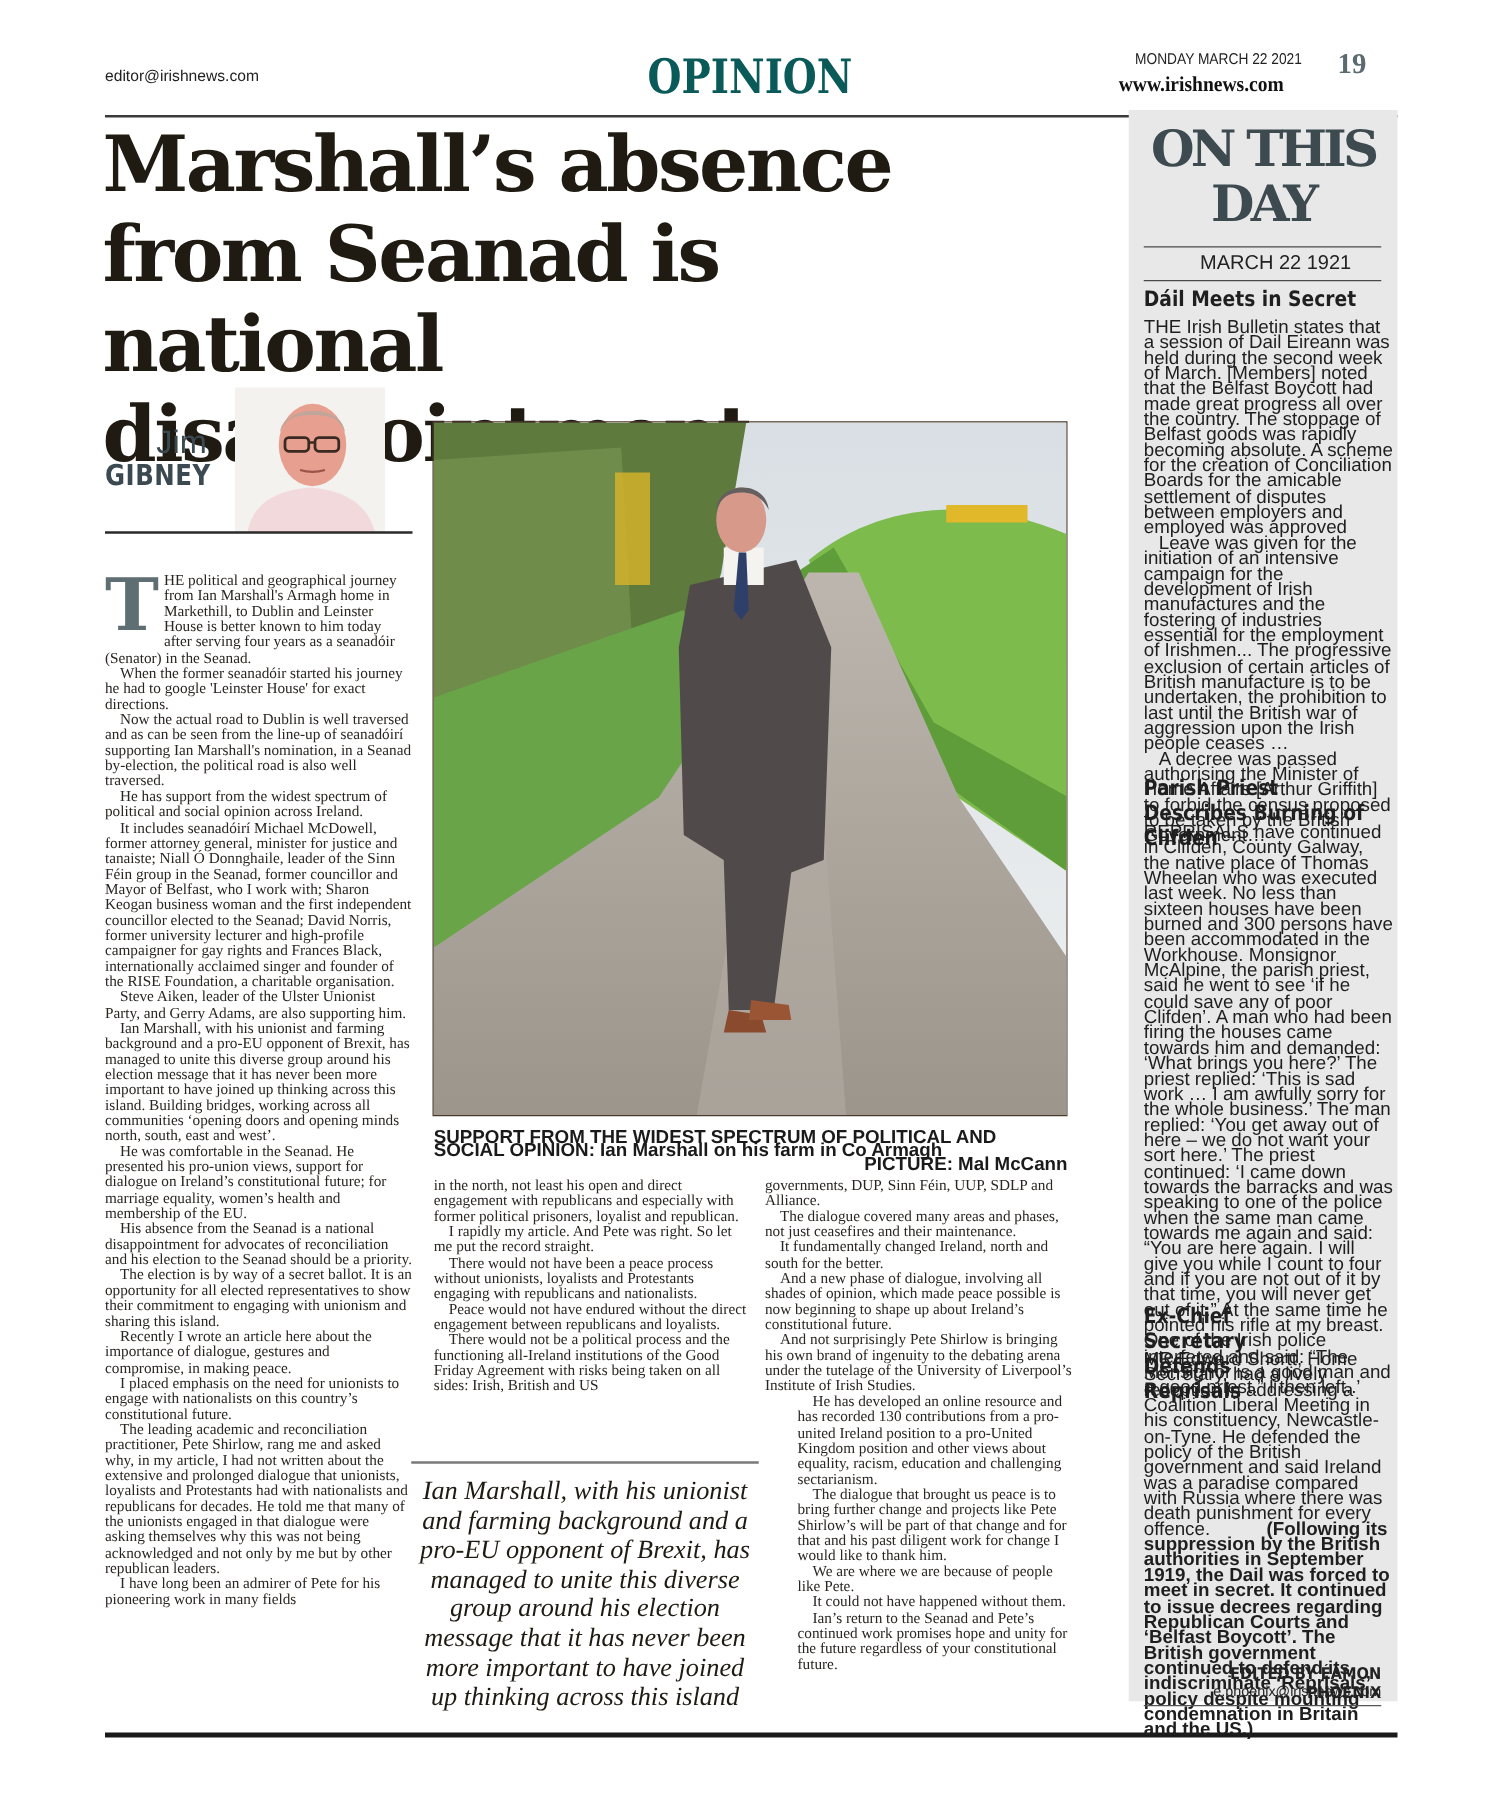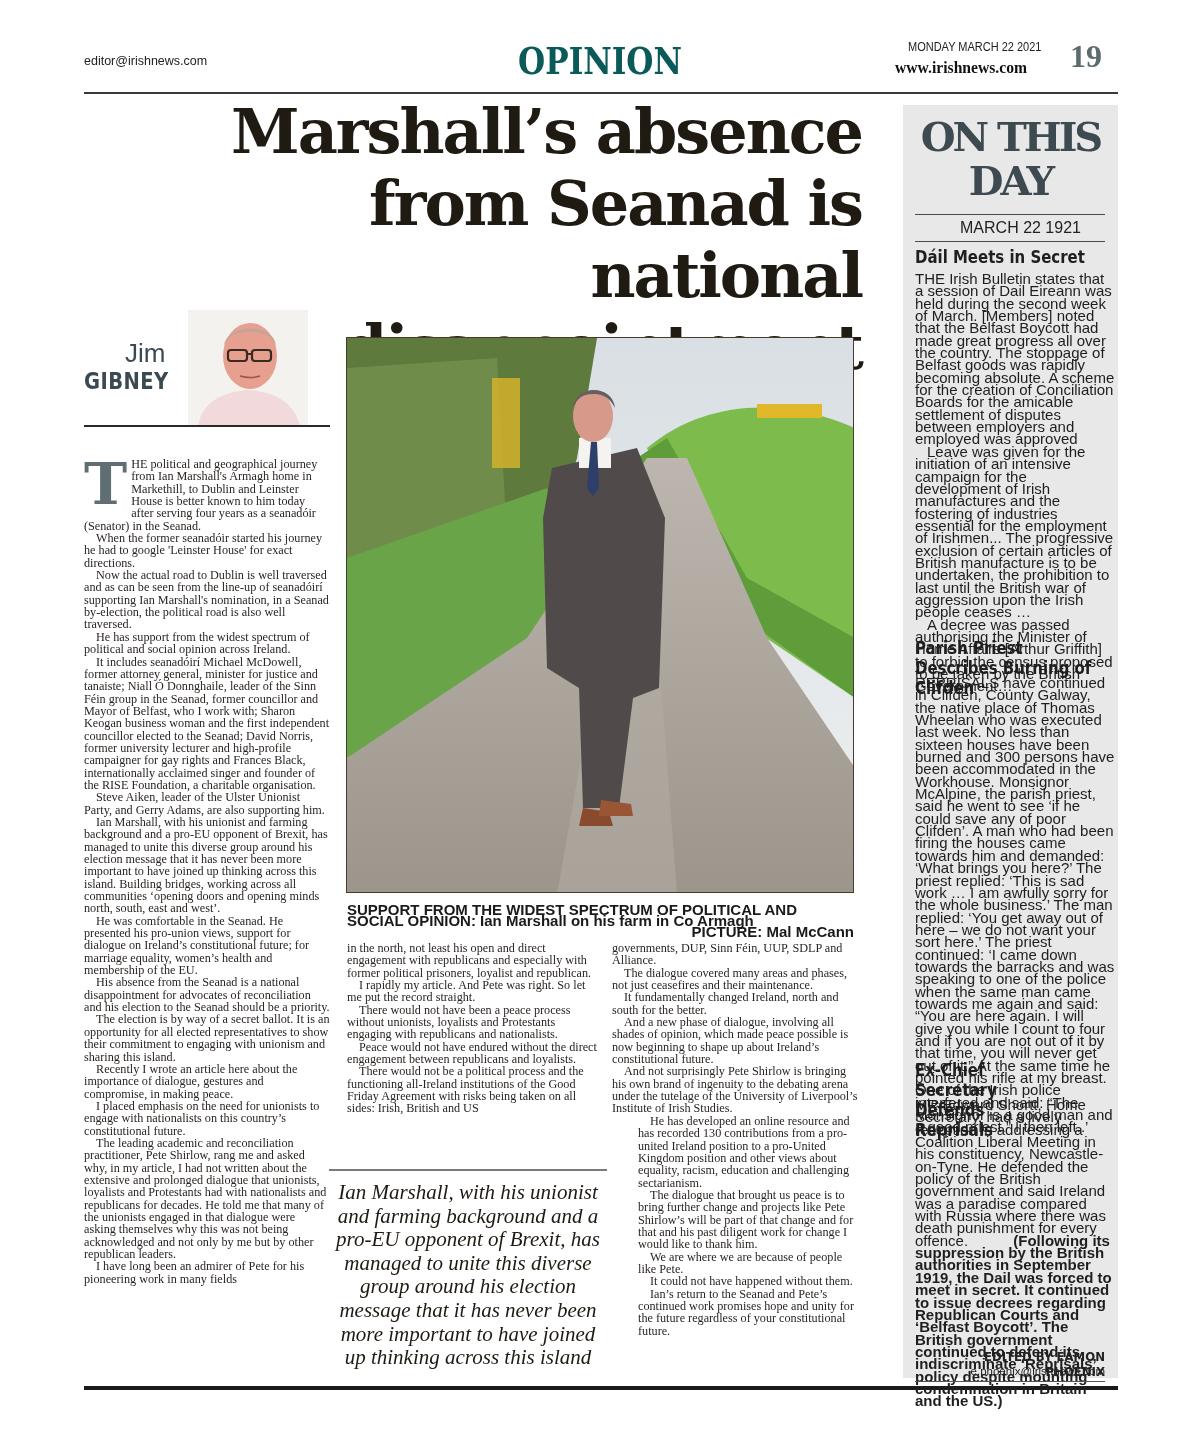--- a/index.html
+++ b/index.html
@@ -3,24 +3,24 @@
 <meta charset="utf-8">
 <style>
   * { box-sizing: border-box; margin: 0; padding: 0; }
   html, body { width: 1190px; height: 1452px; background: #ffffff; overflow: hidden; }
   body { position: relative; font-family: "Liberation Serif", serif; color: #231f1c; }
 
   .masthead-email { position: absolute; left: 84px; top: 54px; font-family: "Liberation Sans", sans-serif; font-size: 12.5px; color: #222; }
   .section-title { position: absolute; left: 500px; top: 38px; width: 200px; text-align: center; font-family: "DejaVu Serif", serif; font-weight: bold; font-size: 38px; color: #0b5a5a; letter-spacing: 0px; transform: scaleX(0.82); transform-origin: center; }
   .date-line { position: absolute; left: 908px; top: 40px; font-family: "Liberation Sans", sans-serif; font-size: 12.5px; color: #222; transform: scaleX(0.88); transform-origin: left; }
   .site-url { position: absolute; left: 895px; top: 58px; font-family: "Liberation Serif", serif; font-weight: bold; font-size: 17px; color: #111; transform: scaleX(0.92); transform-origin: left; }
-  .page-number { position: absolute; left: 1070px; top: 38px; font-family: "Liberation Serif", serif; font-weight: bold; font-size: 32px; color: #5c6b6e; }
+  .page-number { position: absolute; left: 1070px; top: 38px; font-family: "Liberation Serif", serif; font-weight: bold; font-size: 23px; color: #5c6b6e; }
   .top-rule { position: absolute; left: 84px; top: 92px; width: 1034px; height: 2px; background: #3a3a3a; }
 
-  .headline { position: absolute; left: 82px; top: 96px; width: 780px; text-align: right; font-family: "DejaVu Serif", serif; font-weight: bold; font-size: 62px; line-height: 72px; color: #1f1a12; letter-spacing: -2px; }
+  .headline { position: absolute; left: 82px; top: 96px; width: 780px; text-align: left; font-family: "DejaVu Serif", serif; font-weight: bold; font-size: 62px; line-height: 72px; color: #1f1a12; letter-spacing: -2px; }
 
   .byline-first { position: absolute; left: 86px; top: 338px; font-family: "Liberation Sans", sans-serif; font-size: 26px; color: #3b4a52; margin-left: 39px; }
   .byline-last { position: absolute; left: 84px; top: 368px; font-family: "DejaVu Sans", sans-serif; font-weight: bold; font-size: 23px; color: #3b4a52; transform: scaleX(0.85); transform-origin: left; letter-spacing: 0.5px; }
   .author-photo { position: absolute; left: 188px; top: 310px; width: 120px; height: 116px; background: #f4f3f1; overflow: hidden; }
   .byline-rule { position: absolute; left: 84px; top: 425px; width: 246px; height: 2px; background: #2a2a2a; }
 
   .col { position: absolute; font-size: 12.2px; line-height: 12.35px; color: #2a2522; text-align: left; }
   .col p { text-indent: 12px; }
   .col p.first { text-indent: 0; }
   .col-1 { left: 84px; top: 458px; width: 246px; }
@@ -30,21 +30,21 @@
 
   .photo { position: absolute; left: 346px; top: 337px; width: 508px; height: 556px; border: 1px solid #4a3a2a; overflow: hidden; }
   .caption { position: absolute; left: 347px; top: 904px; width: 507px; font-family: "Liberation Sans", sans-serif; font-weight: bold; font-size: 15px; line-height: 11px; color: #1a1a1a; }
   .caption .credit { float: right; }
 
   .pullquote-rule { position: absolute; left: 329px; top: 1169px; width: 278px; height: 2px; background: #7a7a7a; }
   .pullquote { position: absolute; left: 329px; top: 1181px; width: 278px; text-align: center; font-family: "Liberation Serif", serif; font-style: italic; font-size: 21px; line-height: 23.6px; color: #1f1a12; }
 
   .bottom-rule { position: absolute; left: 84px; top: 1386px; width: 1034px; height: 4px; background: #1a1a1a; }
 
-  .sidebar { position: absolute; left: 903px; top: 105px; width: 215px; height: 1273px; background: #e8e8e8; }
+  .sidebar { position: absolute; left: 903px; top: 88px; width: 215px; height: 1273px; background: #e8e8e8; }
   .otd-title { position: absolute; left: 0; top: 10px; width: 215px; text-align: center; font-family: "DejaVu Serif", serif; font-weight: bold; font-size: 40px; line-height: 44px; color: #3d4a50; letter-spacing: -3px; }
   .otd-rule { position: absolute; left: 12px; width: 190px; height: 1px; background: #4a4a4a; }
   .otd-date { position: absolute; left: 0; top: 114px; width: 235px; text-align: center; font-family: "Liberation Sans", sans-serif; font-size: 16px; color: #222; }
   .sb-head { position: absolute; left: 12px; font-family: "DejaVu Sans", sans-serif; font-weight: bold; font-size: 17px; line-height: 20px; color: #1f1f1f; transform: scaleX(0.88); transform-origin: left; width: 230px; }
   .sb-body { position: absolute; left: 12px; width: 200px; font-family: "Liberation Sans", sans-serif; font-size: 15px; line-height: 12.35px; color: #1e1e1e; }
   .sb-body p { text-indent: 12px; }
   .sb-body p.first { text-indent: 0; }
   .sb-body b { font-weight: bold; margin-left: 41px; }
   .editor { position: absolute; left: 12px; top: 1244px; width: 190px; text-align: right; font-family: "DejaVu Sans", sans-serif; font-weight: bold; font-size: 13px; color: #222; transform: scaleX(0.9); transform-origin: right; }
   .editor-email { position: absolute; left: 12px; top: 1260px; width: 190px; text-align: right; font-family: "Liberation Sans", sans-serif; font-size: 11.5px; color: #222; }

